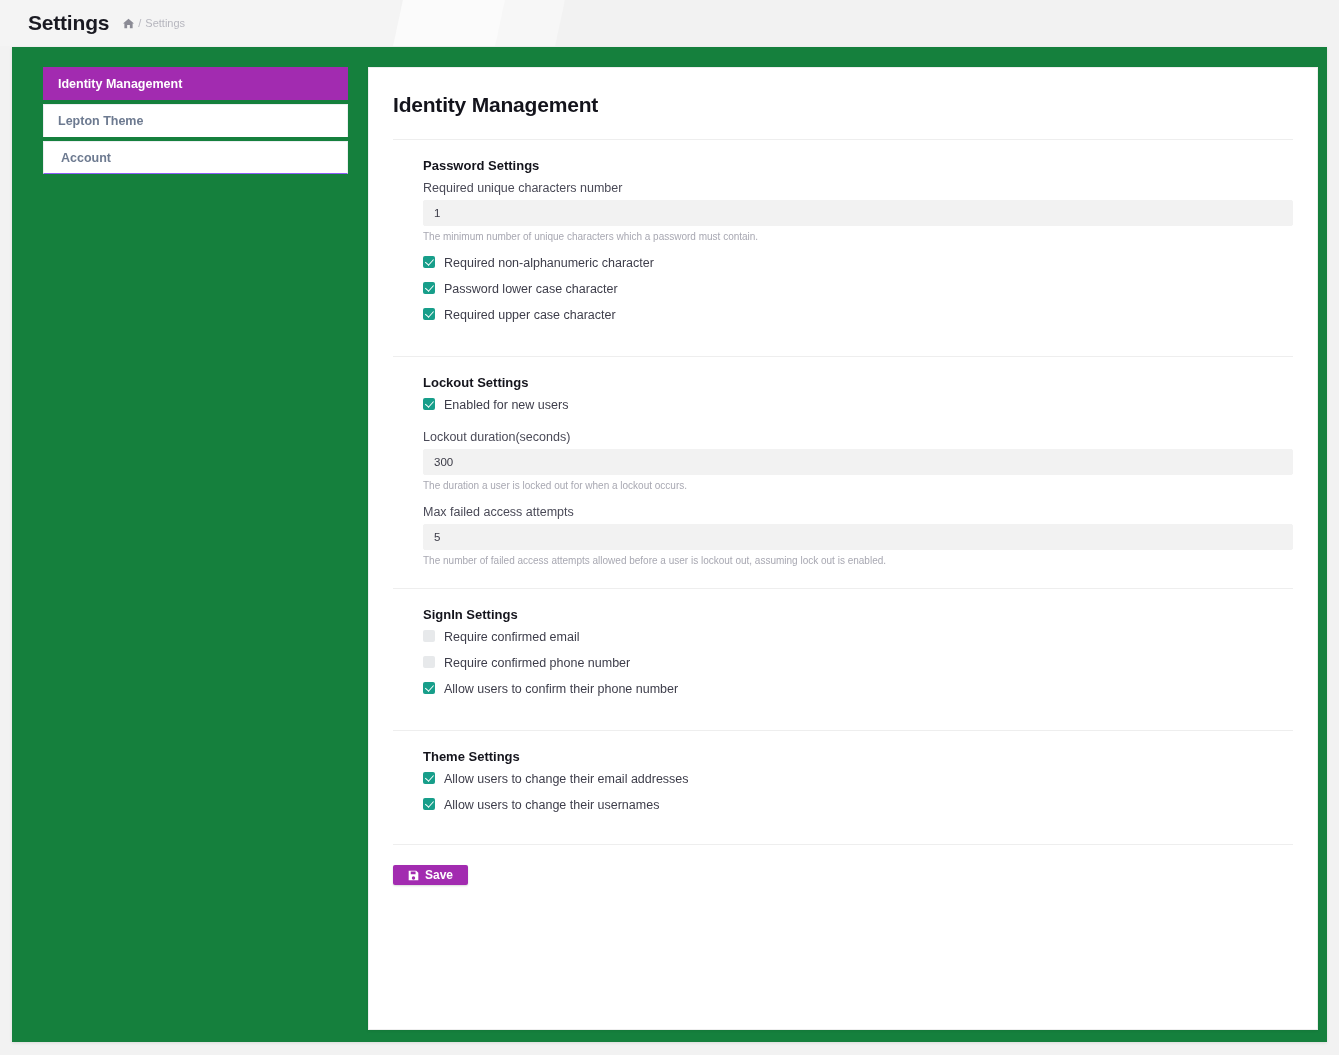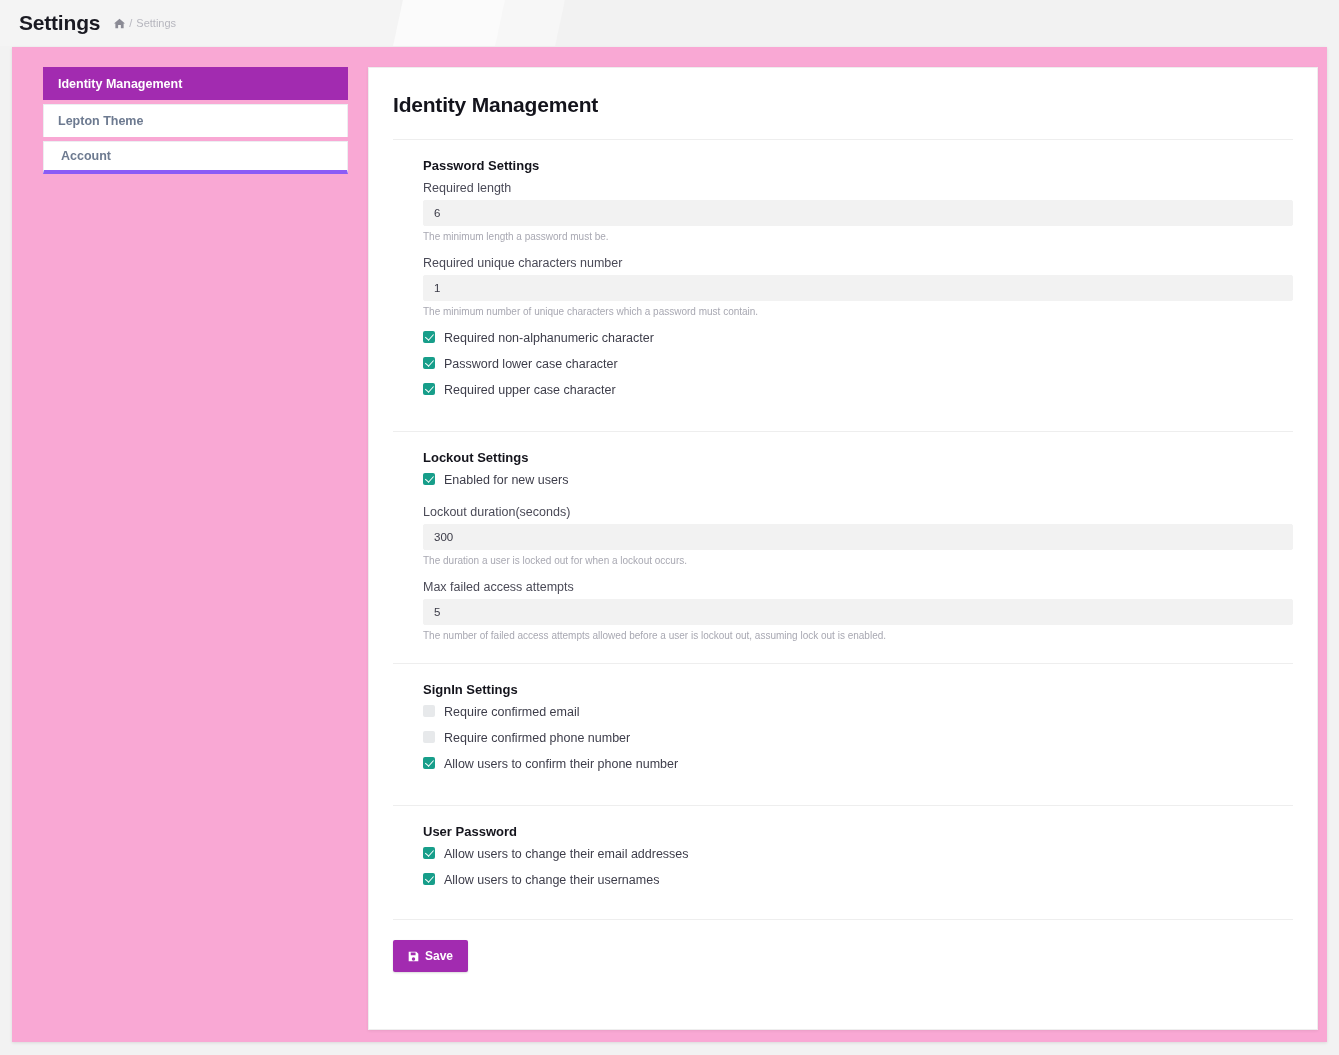--- a/index.html
+++ b/index.html
@@ -17,38 +17,38 @@
     background: #fbfbfb; z-index: 0;
   }
   .bg-streak.a { left: 398px; width: 120px; transform: skewX(-12deg); }
   .bg-streak.b { left: 500px; width: 60px; background: #f7f7f7; transform: skewX(-12deg); }
   .bg-streak.c { left: 0px; width: 400px; background: #f4f4f4; }
 
   .page-header {
     position: relative; z-index: 2;
     height: 46px;
     display: flex; align-items: center;
-    padding-left: 19px;
+    padding-left: 28px;
   }
   .page-title {
     font-size: 21px; font-weight: bold; color: #1a1a22;
     letter-spacing: -0.2px;
   }
   .breadcrumb {
     display: flex; align-items: center; gap: 4px;
     margin-left: 14px; font-size: 11px; color: #b6b6be;
   }
   .home-icon { display: inline-block; width: 11px; height: 11px; color: #8b8b95; }
   .home-icon svg { display: block; width: 11px; height: 11px; fill: currentColor; }
 
   
   .outer-card {
     position: absolute; left: 12px; top: 47px;
     width: 1315px; height: 995px;
-    background: #f9a8d4;
+    background: #15803d;
     box-shadow: 0 1px 3px rgba(0,0,0,0.10);
     z-index: 1;
   }
 
   .layout {
     position: absolute; left: 31px; top: 20px;
     display: flex; gap: 0;
   }
 
   
@@ -57,21 +57,21 @@
     height: 33px;
     display: flex; align-items: center;
     padding-left: 14px;
     font-size: 12.5px; font-weight: bold;
     color: #6d7a90;
     background: #ffffff;
     border: 1px solid #eceef1;
     border-bottom: none;
     cursor: pointer;
   }
-  .nav-item:last-child { border-bottom: 4px solid #8b5cf6; padding-left: 17px; }
+  .nav-item:last-child { border-bottom: 1px solid #8b5cf6; padding-left: 17px; }
   .nav-item.active {
     background: #a22bb0;
     color: #ffffff;
     border-color: #a22bb0;
   }
   .nav-item.spacer-top { margin-top: 4px; }
 
   
   .content-card {
     margin-left: 20px;
@@ -139,21 +139,21 @@
     border-width: 0 1.6px 1.6px 0;
     transform: rotate(42deg);
   }
   .check-label { font-size: 12.5px; color: #3d3d4a; }
 
   
   .save-btn {
     display: inline-flex; align-items: center; gap: 6px;
     background: #a22bb0; color: #ffffff;
     border: none; border-radius: 2px;
-    height: 32px; padding: 0 15px;
+    height: 20px; padding: 0 15px;
     font-size: 12px; font-weight: bold;
     font-family: "Liberation Sans", sans-serif;
     cursor: pointer;
     box-shadow: 0 1px 2px rgba(0,0,0,0.15);
   }
   .save-icon { display: inline-flex; width: 11px; height: 11px; }
   .save-icon svg { width: 11px; height: 11px; fill: #ffffff; }
   .save-area { padding-top: 20px; }
 </style>
 </head>
@@ -191,25 +191,20 @@
       </div>
     </div>
 
     <div class="content-card">
       <h1 class="content-title">Identity Management</h1>
       <div class="rule"></div>
 
       <div class="section">
         <div class="section-title">Password Settings</div>
 
-        <div class="field-block">
-          <div class="field-label">Required length</div>
-          <input class="text-input" type="text" value="6" style="">
-          <div class="field-hint">The minimum length a password must be.</div>
-        </div>
 
         <div class="field-block">
           <div class="field-label">Required unique characters number</div>
           <input class="text-input" type="text" value="1" style="">
           <div class="field-hint">The minimum number of unique characters which a password must contain.</div>
         </div>
 
         <div class="check-row">
           <span class="cbox checked"></span>
           <span class="check-label">Required non-alphanumeric character</span>
@@ -261,21 +256,21 @@
         </div>
         <div class="check-row">
           <span class="cbox checked"></span>
           <span class="check-label">Allow users to confirm their phone number</span>
         </div>
       </div>
 
       <div class="rule"></div>
 
       <div class="section">
-        <div class="section-title">User Password</div>
+        <div class="section-title">Theme Settings</div>
         <div class="check-row">
           <span class="cbox checked"></span>
           <span class="check-label">Allow users to change their email addresses</span>
         </div>
         <div class="check-row">
           <span class="cbox checked"></span>
           <span class="check-label">Allow users to change their usernames</span>
         </div>
       </div>
 

